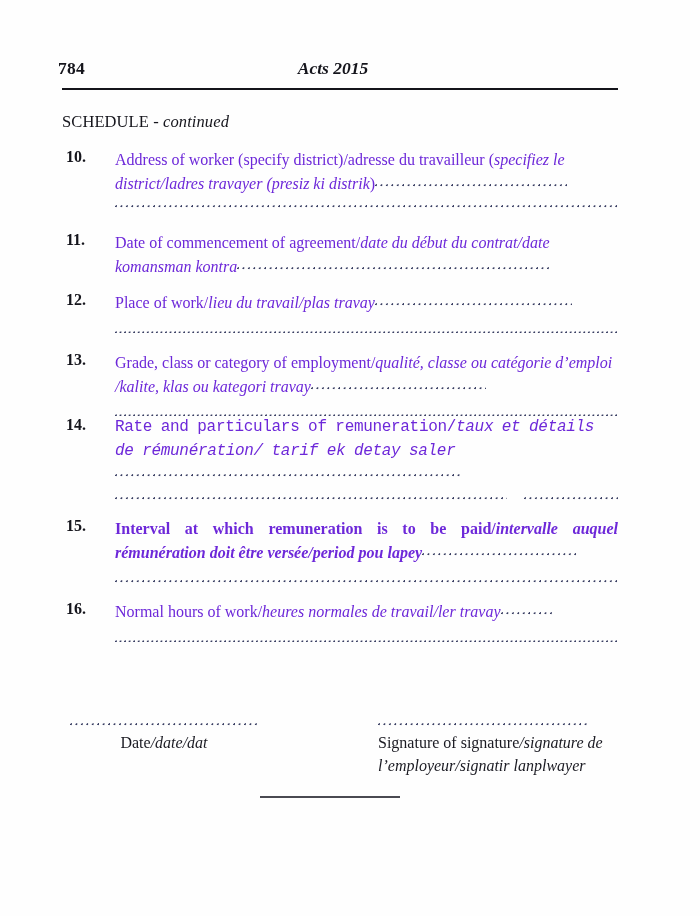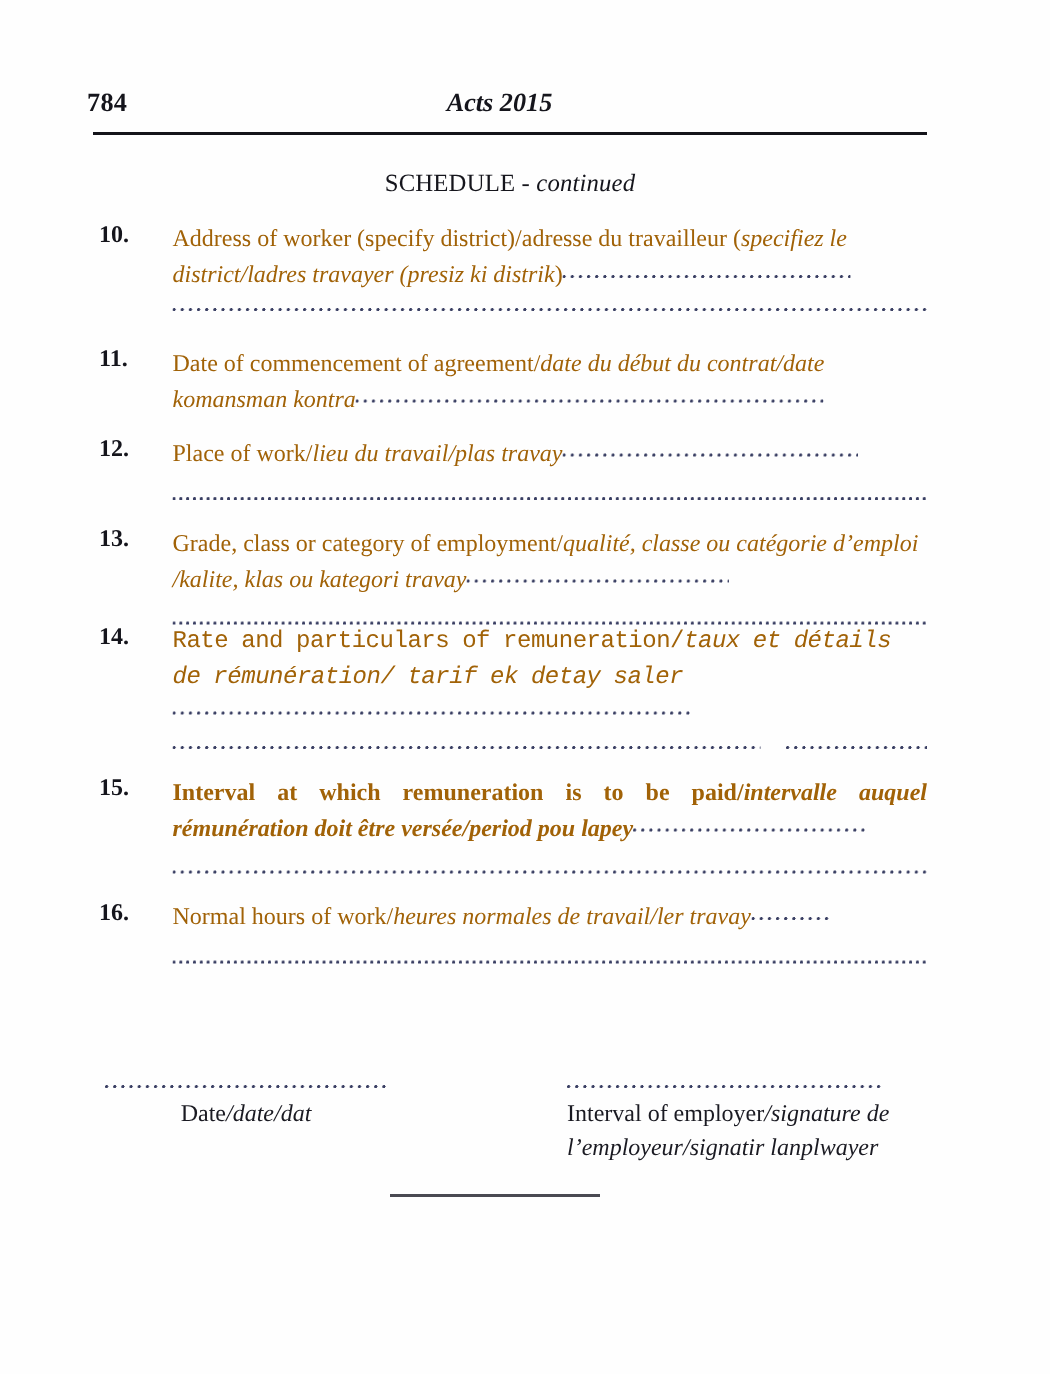--- a/index.html
+++ b/index.html
@@ -60,21 +60,20 @@
     width: 556px;
     height: 0;
     border-top: 2.1px solid #14141a;
   }
 
   .schedule-title {
     position: absolute;
     left: 62px;
     top: 112px;
     width: 556px;
-    text-align: center;
     font-size: 16.5px;
     color: #15151c;
     letter-spacing: 0.1px;
   }
   .schedule-title .it { font-style: italic; }
 
   
   .items {
     position: absolute;
     left: 0;
@@ -92,21 +91,21 @@
     top: 0;
     width: 42px;
     font-size: 16px;
     font-weight: 700;
     color: #15151c;
   }
   .item-body {
     margin-left: 49px;
     font-size: 16px;
     line-height: 23.5px;
-    color: #a16207;
+    color: #6d28d9;
     text-align: left;
   }
   .item-body.justify {
     text-align: justify;
     text-align-last: left;
     font-weight: bold;
   }
   .item-body .it { font-style: italic; }
   .item-body.condensed {
     letter-spacing: -0.32px;
@@ -259,20 +258,20 @@
 
   <div class="sig-block">
 
     <div class="sig-col" style="left:70px; top:712px; width:188px;">
       <div class="sig-line" style="width:188px;"></div>
       <div class="sig-caption sig-date-caption"><span>Date</span><span class="it">/date/dat</span></div>
     </div>
 
     <div class="sig-col" style="left:378px; top:712px; width:240px;">
       <div class="sig-line" style="width:212px;"></div>
-      <div class="sig-caption sig-emp-caption"><span>Interval of employer</span><span class="it">/signature de l’employeur/signatir lanplwayer</span></div>
+      <div class="sig-caption sig-emp-caption"><span>Signature of signature</span><span class="it">/signature de l’employeur/signatir lanplwayer</span></div>
     </div>
 
   </div>
 
   <div class="bottom-rule"></div>
 
 </div>
 
 </body></html>

